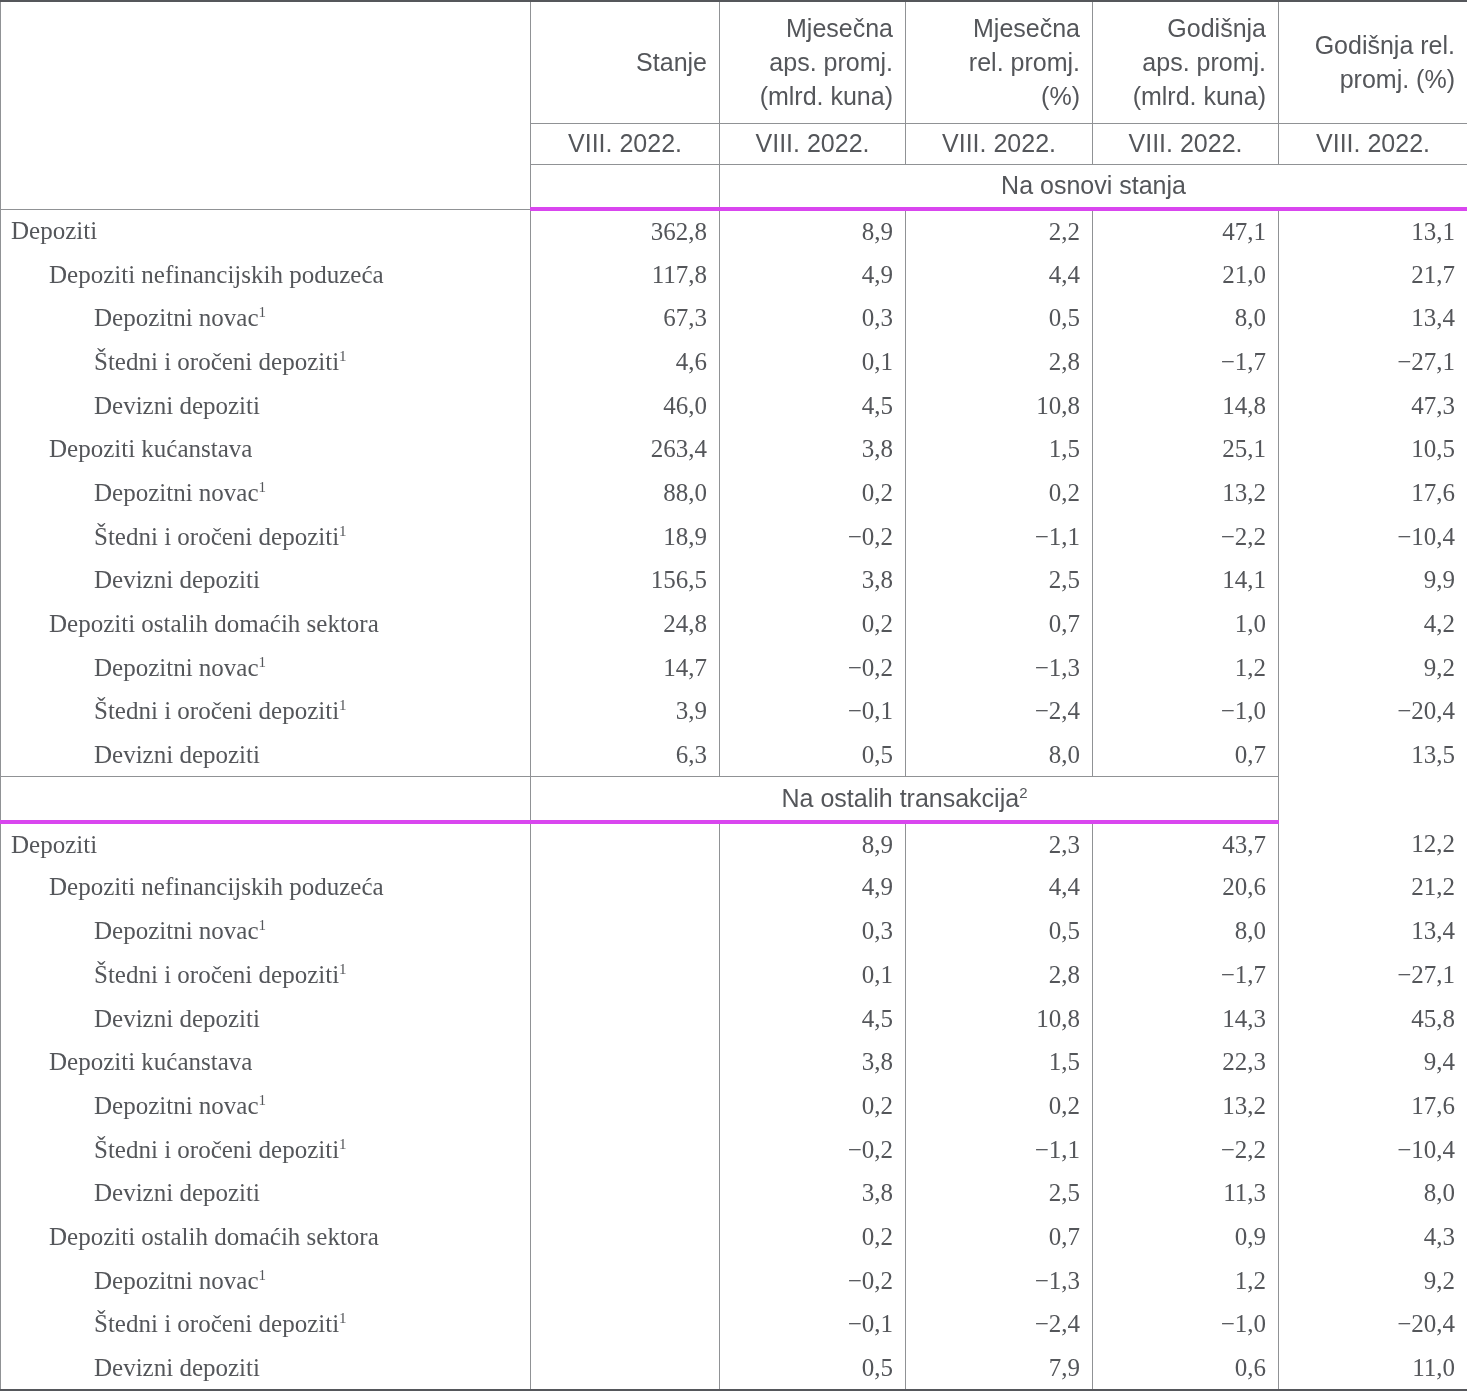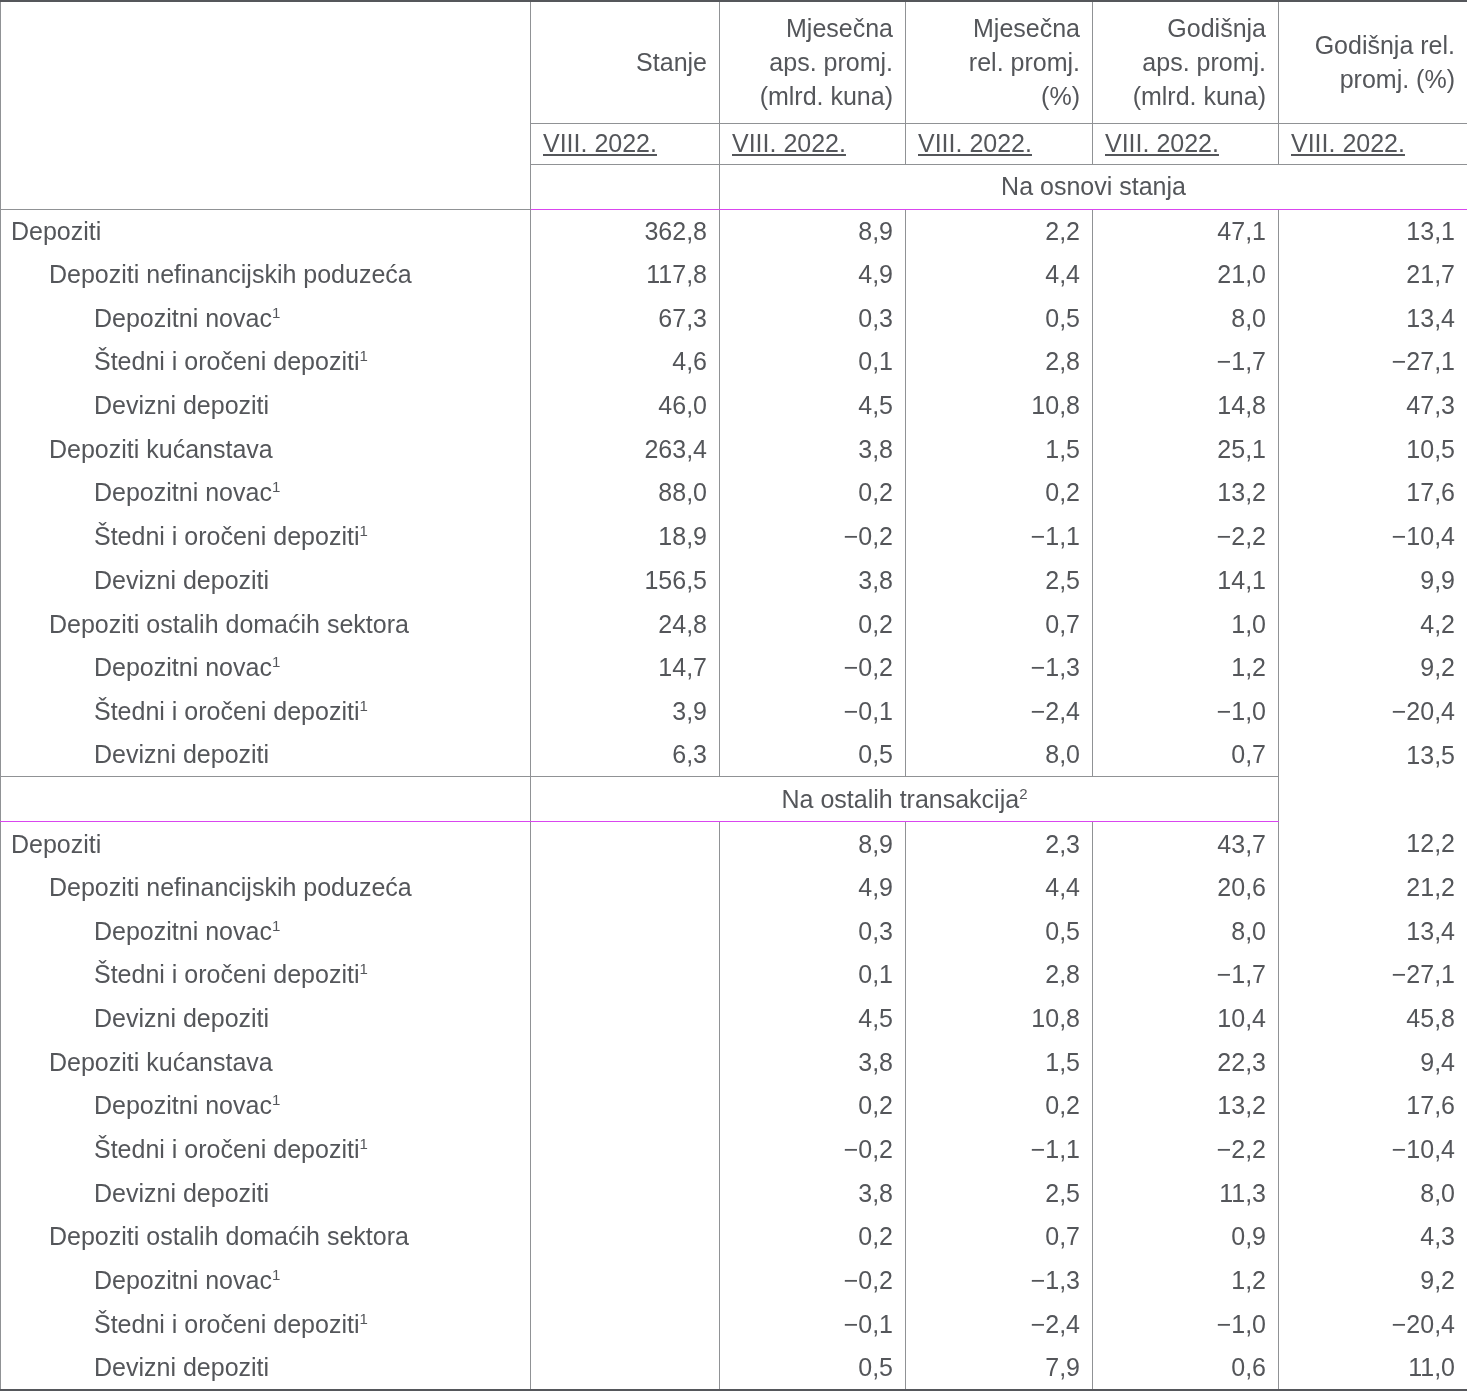--- a/index.html
+++ b/index.html
@@ -21,27 +21,27 @@
     border-left: 1px solid #909295;
     border-right: 1px solid #909295;
     font-weight: normal;
     vertical-align: middle;
     overflow: hidden;
     white-space: nowrap;
   }
   tr.hrowA { height: 122px; }
   tr.hrowB { height: 41px; }
   tr.hband { height: 45px; }
-  tr.r     { height: 43.7px; }
+  tr.r     { height: 43.7px; font-family: Liberation Serif, serif; }
   th.corner { border-bottom: 1px solid #909295; }
   tr.hrowA th { border-bottom: 1px solid #909295; }
   tr.hrowB th { border-bottom: 1px solid #909295; }
-  tr.hband td { border-top: 1px solid #909295; border-bottom: 1px solid #d946ef; }
+  tr.hband td { border-top: 1px solid #909295; border-bottom: 4px solid #d946ef; }
   th.h { text-align: right; padding: 0 12px 0 4px; line-height: 34px; }
-  th.p { text-align: left; padding: 0 12px; text-decoration: underline; }
+  th.p { text-align: center; padding: 0 28px; }
   td.bandc { text-align: center; }
   td.num { text-align: right; padding: 0 12px 0 2px; }
   td.label { text-align: left; }
   td.ind0 { padding-left: 10px; }
   td.ind1 { padding-left: 48px; }
   td.ind2 { padding-left: 93px; }
   sup.fn { font-size: 15px; line-height: 0; }
 </style>
 </head>
 <body>
@@ -234,21 +234,21 @@
           <td class="num">0,1</td>
           <td class="num">2,8</td>
           <td class="num">−1,7</td>
           <td class="num">−27,1</td>
         </tr>
     <tr class="r">
           <td class="label ind2"><span>Devizni depoziti</span><sup class="fn"></sup></td>
           <td class="num"></td>
           <td class="num">4,5</td>
           <td class="num">10,8</td>
-          <td class="num">10,4</td>
+          <td class="num">14,3</td>
           <td class="num">45,8</td>
         </tr>
     <tr class="r">
           <td class="label ind1"><span>Depoziti kućanstava</span><sup class="fn"></sup></td>
           <td class="num"></td>
           <td class="num">3,8</td>
           <td class="num">1,5</td>
           <td class="num">22,3</td>
           <td class="num">9,4</td>
         </tr>

